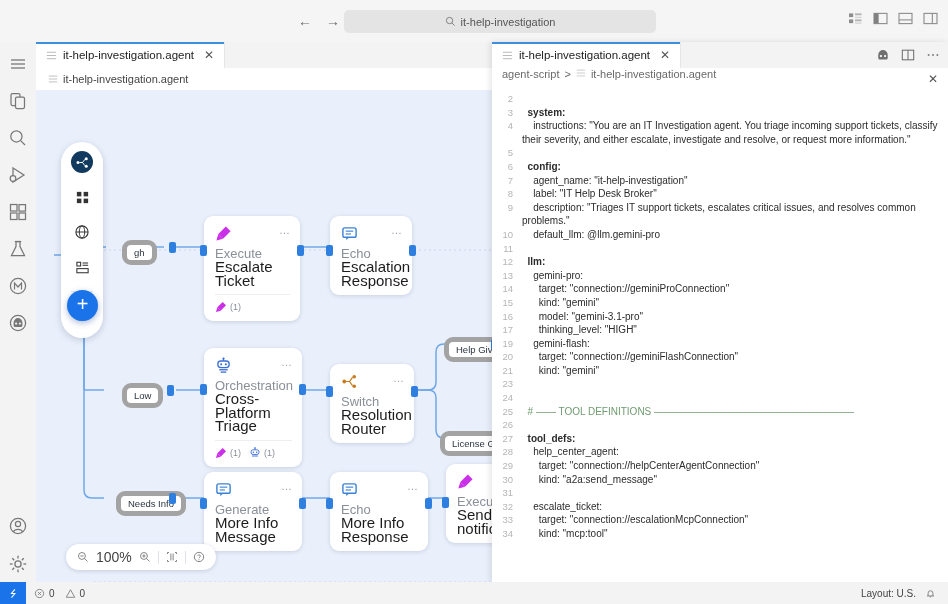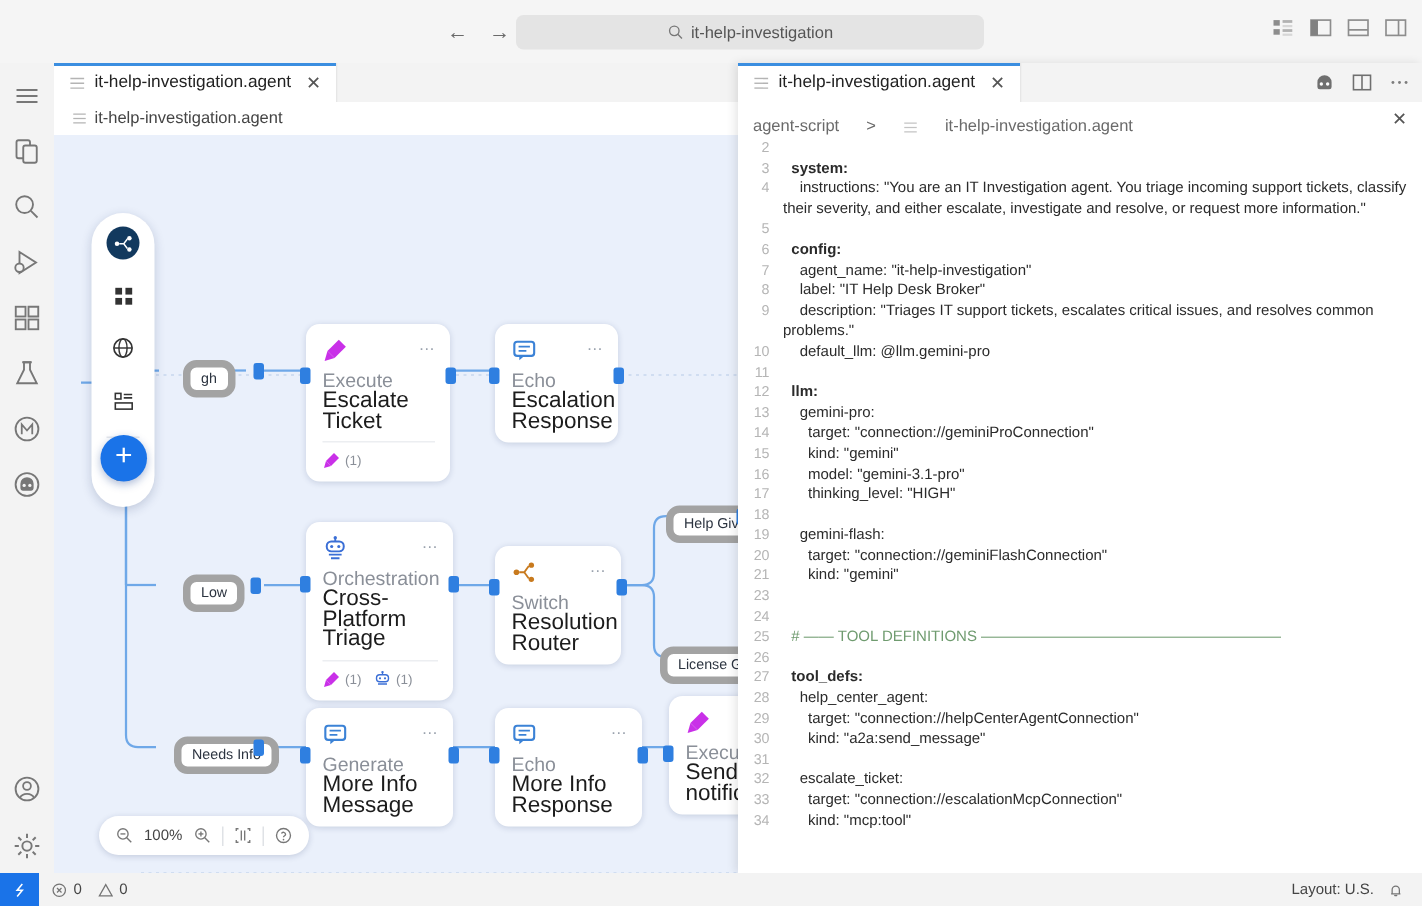--- a/index.html
+++ b/index.html
@@ -88,21 +88,21 @@
   .port { position: absolute; width: 7px; height: 11px; background: #2f7fe0; border-radius: 2px; }
 
   .elabel {
     position: absolute; background: #fff; border: 5px solid #a3a3a3; border-radius: 9px;
     font-size: 9.5px; color: #2c3440; padding: 2px 7px; white-space: nowrap;
   }
 
   .zoomctl {
     position: absolute; left: 30px; bottom: 12px; height: 26px;
     background: #fff; border-radius: 14px; box-shadow: 0 1px 4px rgba(20,40,90,.18);
-    display: flex; align-items: center; gap: 7px; padding: 0 11px; font-size: 10px; color: #444;
+    display: flex; align-items: center; gap: 7px; padding: 0 11px; font-size: 14px; color: #444;
   }
   .zoomctl svg { width: 12px; height: 12px; opacity: .8; }
   .zoomctl .sep { width: 1px; height: 13px; background: #dfe2e6; }
 
   
   .palette {
     position: absolute; left: 25px; top: 52px; width: 42px;
     background: #fff; border-radius: 21px; box-shadow: 0 2px 7px rgba(20,40,90,.20);
     display: flex; flex-direction: column; align-items: center; gap: 13px; padding: 9px 0 11px;
     z-index: 5;
@@ -120,21 +120,21 @@
   .editorpane {
     position: absolute; left: 492px; top: 42px; width: 456px; height: 540px;
     background: #fff; box-shadow: -2px 0 6px rgba(0,0,0,.10);
   }
   .ep-tabstrip { position: relative; width: 456px; height: 26px; background: #f3f3f3; display: flex; }
   .ep-tabstrip .tab { background: #fff; }
   .ep-tools { position: absolute; right: 8px; top: 0; height: 26px; display: flex; align-items: center; gap: 11px; }
   .ep-tools .ic { width: 14px; height: 14px; opacity: .75; cursor: pointer; }
 
   .ep-breadcrumb {
-    position: relative; height: 22px; display: flex; align-items: flex-end; gap: 18px;
+    position: relative; height: 22px; display: flex; align-items: flex-start; gap: 5px;
     padding-left: 10px; font-size: 11px; color: #6a6a6a; background: #fff;
   }
   .ep-breadcrumb .fic { width: 10px; height: 10px; opacity: .5; }
   .ep-close { position: absolute; right: 10px; top: 4px; font-size: 12px; color: #555; cursor: pointer; }
 
   .code { position: relative; width: 456px; height: 470px; background: #fff;
           overflow: hidden; padding-top: 2px; }
   .cline { display: flex; align-items: flex-start; min-height: 13.6px; }
   .ln { width: 30px; flex: 0 0 30px; text-align: right; padding-right: 9px;
         font-size: 9.5px; color: #b5b5b5; line-height: 13.6px; font-family: "Liberation Sans", sans-serif; }
@@ -680,24 +680,20 @@
         </div>
         <div class="cline">
           <div class="ln">16</div>
           <div class="ctxt">      model: "gemini-3.1-pro"</div>
         </div>
         <div class="cline">
           <div class="ln">17</div>
           <div class="ctxt">      thinking_level: "HIGH"</div>
         </div>
         <div class="cline">
-          <div class="ln">18</div>
-          <div class="ctxt"></div>
-        </div>
-        <div class="cline">
           <div class="ln">19</div>
           <div class="ctxt">    gemini-flash:</div>
         </div>
         <div class="cline">
           <div class="ln">20</div>
           <div class="ctxt">      target: "connection://geminiFlashConnection"</div>
         </div>
         <div class="cline">
           <div class="ln">21</div>
           <div class="ctxt">      kind: "gemini"</div>

